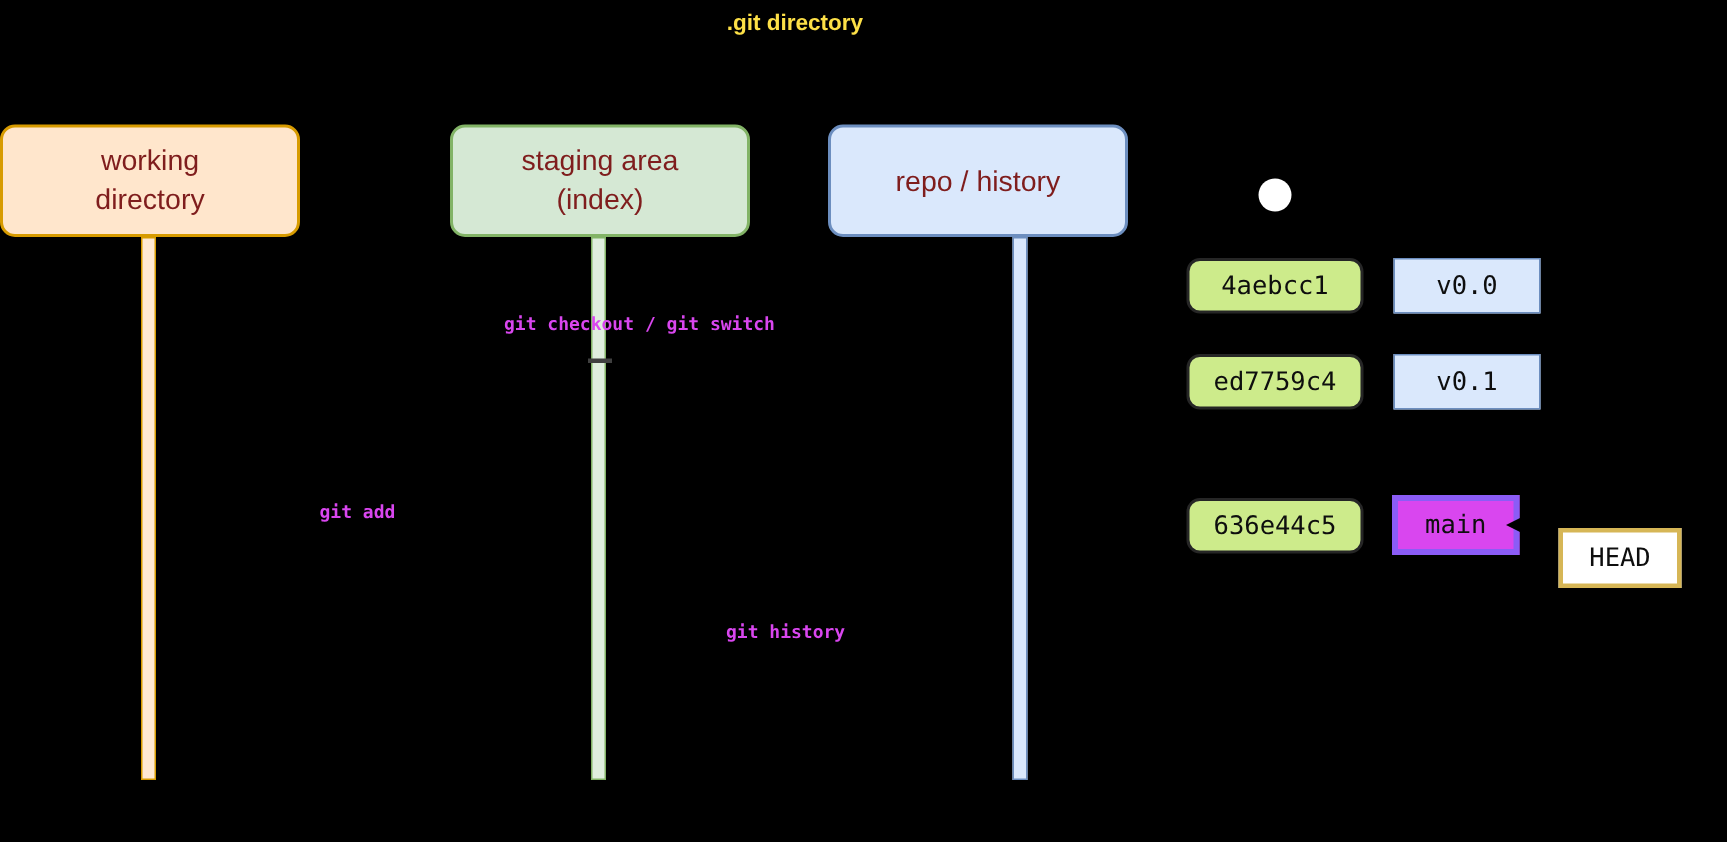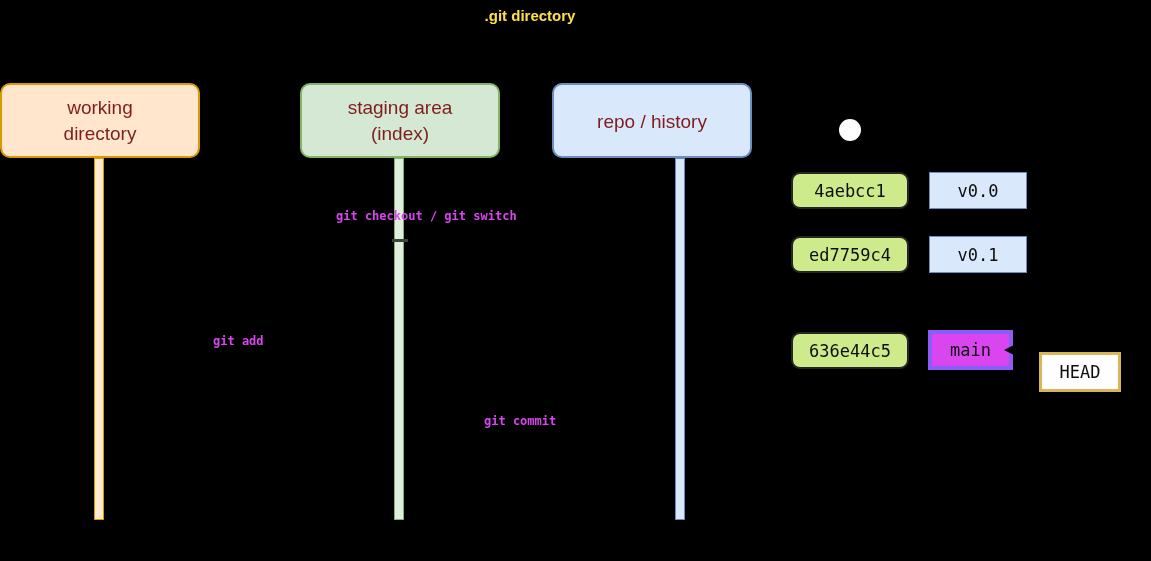--- a/index.html
+++ b/index.html
@@ -74,21 +74,21 @@
   </div>
 
   <div class="lifeline ll-wd"></div>
   <div class="lifeline ll-sa"></div>
   <div class="lifeline ll-repo"></div>
 
   <div class="cross-tick"></div>
 
   <div class="cmd cmd-checkout">git checkout / git switch</div>
   <div class="cmd cmd-add">git add</div>
-  <div class="cmd cmd-commit">git commit</div>
+  <div class="cmd cmd-commit">git history</div>
 
   <div class="dot"></div>
 
   <div class="node commit-node r1">
     <span>4aebcc1</span>
   </div>
   <div class="node tag-node r1">
     <span>v0.0</span>
   </div>
 

